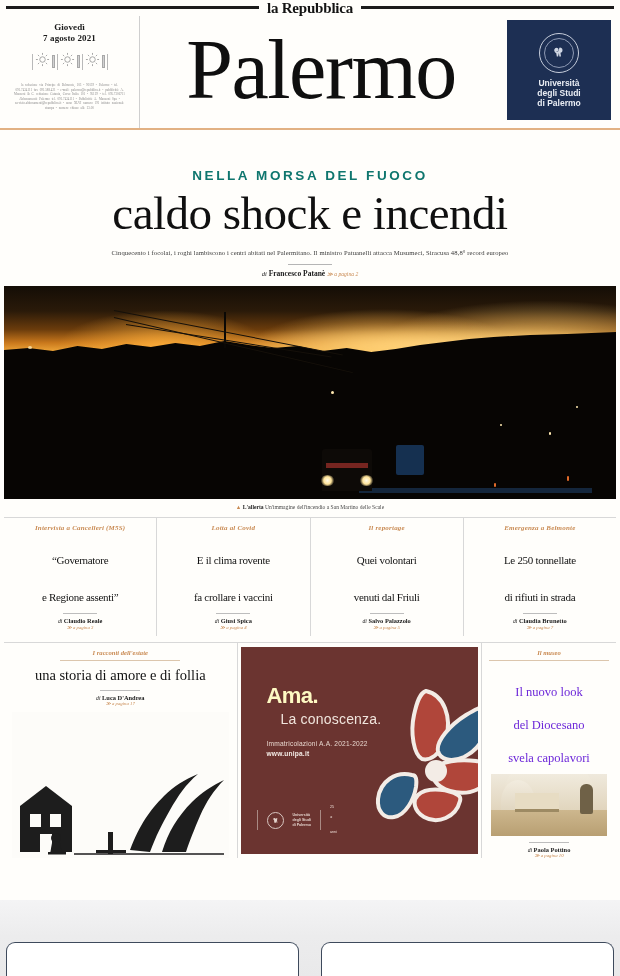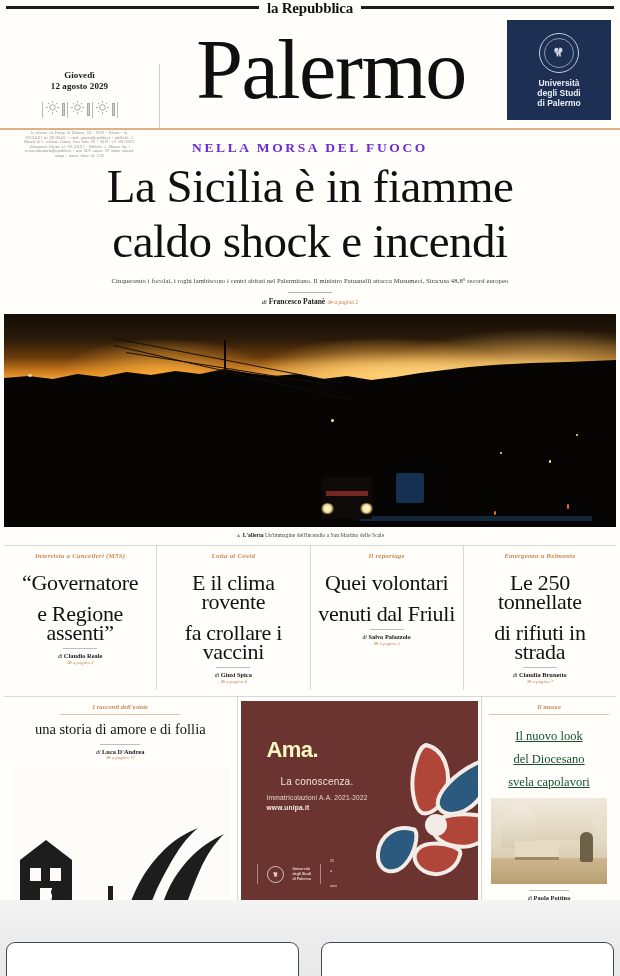--- a/index.html
+++ b/index.html
@@ -29,25 +29,24 @@
     font-size:15px;letter-spacing:-.2px;color:#141414;
     white-space:nowrap;line-height:16px;
   }
 
   
   .masthead{
     display:flex;align-items:stretch;height:112px;
     border-bottom:none;
   }
   .mh-left{
-    width:160px;box-sizing:border-box;
+    width:140px;box-sizing:border-box;
     border-right:1px solid #cfcfcf;
     display:flex;flex-direction:column;align-items:center;
     padding-top:6px;
-    margin-top:48px;
   }
   .mh-date{
     text-align:center;font-weight:bold;font-size:9px;line-height:11px;
     color:#1a1a1a;letter-spacing:.1px;
   }
   .mh-weather{
     display:flex;align-items:center;justify-content:center;
     gap:2px;margin-top:8px;
   }
   .wx-sep{width:1px;height:16px;background:#b9b9b9;}
@@ -88,23 +87,24 @@
   .unipa-seal svg{position:relative;z-index:2;}
   .unipa-txt{
     color:#e9edf4;font-family:"Liberation Sans",sans-serif;
     font-size:8.5px;line-height:10px;font-weight:bold;text-align:center;
   }
   .accent-rule{height:2px;background:#e2b183;}
 
   
   .lead{padding:10px 8px 0;text-align:center;}
   .kicker{
-    font-family:Liberation Serif, serif;font-weight:bold;
-    font-size:13.5px;letter-spacing:2.6px;color:#6d28d9;
+    font-family:Liberation Sans, sans-serif;font-weight:bold;
+    font-size:13.5px;letter-spacing:2.6px;color:#0f766e;
     text-transform:uppercase;
+    margin-top:28px;
   }
   .lead-hl{
     font-size:47px;line-height:49px;color:#101010;
     margin-top:6px;letter-spacing:-.5px;font-weight:normal;
   }
   .lead-sub{
     margin-top:10px;font-size:6.6px;line-height:9px;color:#3a3a3a;
     letter-spacing:.1px;padding:0 4px;
   }
   .byline-sep{
@@ -195,21 +195,21 @@
   .col{
     flex:1;padding:5px 7px 6px;box-sizing:border-box;text-align:center;
     border-right:1px solid #d8d8d8;
   }
   .col:last-child{border-right:none;}
   .col-kicker{
     font-size:7px;color:#c98a52;font-style:italic;font-weight:bold;
     letter-spacing:.2px;line-height:10px;
   }
   .col-hl{
-    font-size:22px;line-height:19px;color:#121212;margin-top:12px;
+    font-size:11px;line-height:19px;color:#121212;margin-top:18px;
     letter-spacing:-.3px;
   }
   .col-sep{width:34px;height:0;border-top:1px solid #bdbdbd;margin:6px auto 3px;}
   .col-by{font-size:6.4px;font-weight:bold;color:#1a1a1a;}
   .col-by .di{font-weight:normal;font-style:italic;font-size:5.6px;}
   .col-pg{font-size:4.8px;color:#c98a52;font-style:italic;margin-top:1px;}
 
   
   .bottom{
     display:flex;margin:6px 4px 0;border-top:1px solid #d8d8d8;
@@ -241,22 +241,22 @@
   .ad{
     position:relative;width:100%;height:100%;background:#6b3430;
     overflow:hidden;
   }
   .ad-ama{
     position:absolute;left:26px;top:38px;color:#fef9c3;
     font-family:"Liberation Sans",sans-serif;font-weight:bold;
     font-size:22px;letter-spacing:-.6px;line-height:22px;
   }
   .ad-sub{
-    position:absolute;left:40px;top:75px;color:#f0e4dc;
-    font-family:"Liberation Sans",sans-serif;font-size:10px;
+    position:absolute;left:40px;top:64px;color:#f0e4dc;
+    font-family:"Liberation Sans",sans-serif;font-size:14px;
     letter-spacing:.2px;
   }
   .ad-imm{
     position:absolute;left:26px;top:92px;color:#e7d6cd;
     font-family:"Liberation Sans",sans-serif;font-size:6.6px;
     line-height:10px;letter-spacing:.2px;
   }
   .ad-url{font-weight:bold;color:#f4ece6;}
   .ad-foot{
     position:absolute;left:16px;bottom:16px;display:flex;align-items:center;gap:9px;
@@ -275,21 +275,21 @@
     font-weight:bold;font-size:11px;line-height:11px;
   }
   .ad-25 sup{font-size:6px;}
   .ad-25 span{display:block;font-size:3.6px;font-weight:normal;}
   .ad-flower{position:absolute;right:-28px;top:28px;}
 
   .b-right{
     flex:1;box-sizing:border-box;padding:6px 7px 0;text-align:center;
     border-left:1px solid #d8d8d8;display:flex;flex-direction:column;
   }
-  .r-hl{font-size:12.5px;line-height:15px;color:#14532d;margin-top:8px;text-decoration:underline;}
+  .r-hl{font-size:12.5px;line-height:15px;color:#6d28d9;margin-top:18px;}
   .r-photo{
     margin:8px 2px 0;height:86px;position:relative;overflow:hidden;
     background:linear-gradient(180deg,#efe9dc 0%,#e2d6bf 55%,#c9b896 100%);
   }
   .vault{
     position:absolute;left:50%;top:-14px;transform:translateX(-50%);
     width:88px;height:56px;border-radius:50% 50% 0 0;
     background:linear-gradient(180deg,#f7f3ea,#ded2b8);
   }
   .vault2{
@@ -332,21 +332,21 @@
     <div class="rep-bar">
       <div class="rep-rule"></div>
       <div class="rep-name">la Repubblica</div>
       <div class="rep-rule"></div>
     </div>
 
     <div class="masthead">
 
       <div class="mh-left">
         <div class="mh-date">Giovedì</div>
-        <div class="mh-date">12 agosto 2029</div>
+        <div class="mh-date">7 agosto 2021</div>
 
         <div class="mh-weather">
           <div class="wx-sep"></div>
           <span class="wx-ico">
             <svg width="15" height="15" viewBox="0 0 24 24">
               <g stroke="#9a9a9a" stroke-width="1.4" fill="none">
                 <circle cx="12" cy="12" r="4.4"></circle>
                 <path d="M12 1.5v3M12 19.5v3M1.5 12h3M19.5 12h3M4.6 4.6l2.1 2.1M17.3 17.3l2.1 2.1M19.4 4.6l-2.1 2.1M6.7 17.3l-2.1 2.1"></path>
               </g>
             </svg>
@@ -404,21 +404,20 @@
             <div>di Palermo</div>
           </div>
         </div>
       </div>
     </div>
 
     <div class="accent-rule"></div>
 
     <div class="lead">
       <div class="kicker">NELLA MORSA DEL FUOCO</div>
-      <div class="lead-hl">La Sicilia è in fiamme</div>
       <div class="lead-hl">caldo shock e incendi</div>
       <div class="lead-sub">Cinquecento i focolai, i roghi lambiscono i centri abitati nel Palermitano. Il ministro Patuanelli attacca Musumeci, Siracusa 48,8° record europeo</div>
       <div class="byline-sep"></div>
       <div class="byline">
         <span class="di">di</span>
         <span>Francesco Patanè</span>
         <span class="pg">≫ a pagina 2</span>
       </div>
     </div>
 

